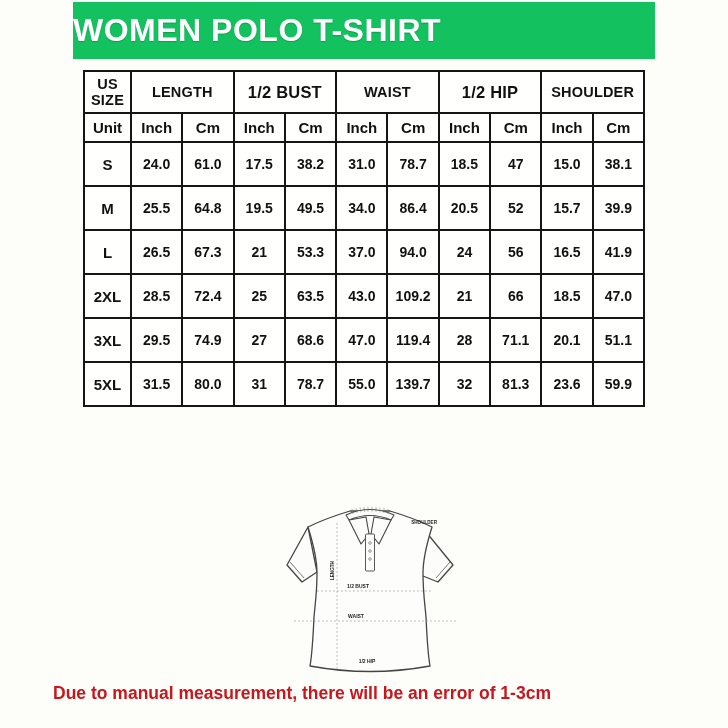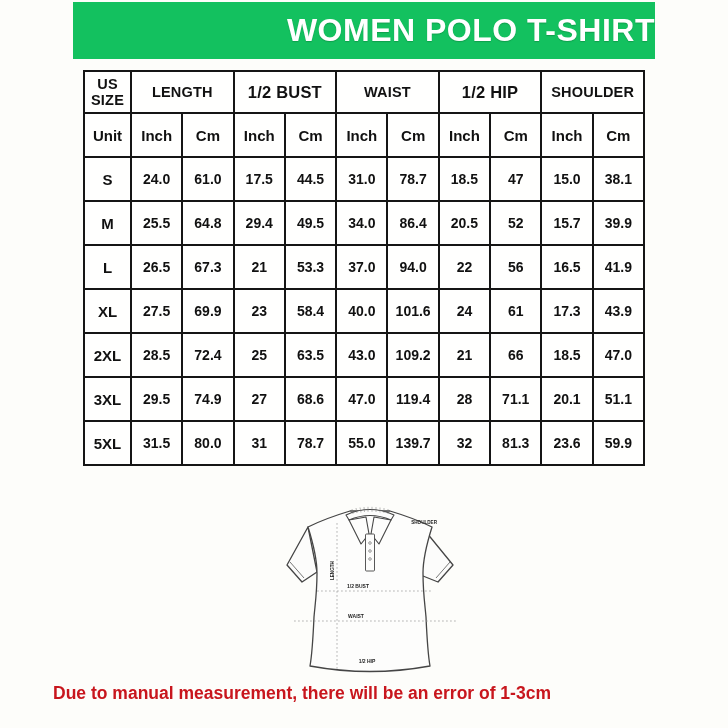--- a/index.html
+++ b/index.html
@@ -12,21 +12,21 @@
   html,body{margin:0;padding:0;background:#ffffff;}
   .page{
     position:relative;width:728px;height:728px;margin:0 auto;
     background:#fdfdfa;overflow:hidden;
     font-family:"Liberation Sans", sans-serif;color:#111;
   }
   
   .banner{
     position:absolute;left:73px;top:2px;width:582px;height:57px;
     background:var(--banner-bg);
-    display:flex;align-items:center;justify-content:flex-end;
+    display:flex;align-items:center;justify-content:flex-start;
   }
   .banner h1{
     margin:0;color:var(--banner-text);
     font-size:32px;font-weight:bold;letter-spacing:0.5px;
     text-shadow:0 1px 1px rgba(0,60,20,0.25);
     white-space:nowrap;
   }
   
   .table-wrap{position:absolute;left:83px;top:70px;}
   table.size-chart{
@@ -35,21 +35,21 @@
     padding-left:28px;
   }
   table.size-chart th,table.size-chart td{
     border:2px solid var(--border-color);
     padding:0;text-align:center;vertical-align:middle;
     font-weight:bold;color:#111;background:#fffffe;
   }
   tr.header-row{height:42px;}
   tr.header-row th{font-size:14.5px;letter-spacing:0.2px;}
   tr.header-row th.frac-label{font-size:16.5px;}
-  tr.unit-row{height:44px;}
+  tr.unit-row{height:29px;}
   tr.unit-row td{font-size:15px;}
   tr.data-row{height:44px;}
   tr.data-row td{font-size:14px;}
   tr.data-row td.size-cell{font-size:15px;}
   
   .diagram{position:absolute;left:280px;top:503px;width:190px;height:176px;}
   .diagram svg{display:block;}
   .diagram text{
     font-family:"Liberation Sans", sans-serif;
     font-weight:bold;fill:#1c1c1c;
@@ -107,66 +107,53 @@
             <td>Inch</td>
             <td>Cm</td>
             <td>Inch</td>
             <td>Cm</td>
           </tr>
           <tr class="data-row">
             <td class="size-cell">S</td>
             <td>24.0</td>
             <td>61.0</td>
             <td>17.5</td>
-            <td>44.5</td>
+            <td>38.2</td>
             <td>31.0</td>
             <td>78.7</td>
             <td>18.5</td>
             <td>47</td>
             <td>15.0</td>
             <td>38.1</td>
           </tr>
           <tr class="data-row">
             <td class="size-cell">M</td>
             <td>25.5</td>
             <td>64.8</td>
-            <td>29.4</td>
+            <td>19.5</td>
             <td>49.5</td>
             <td>34.0</td>
             <td>86.4</td>
             <td>20.5</td>
             <td>52</td>
             <td>15.7</td>
             <td>39.9</td>
           </tr>
           <tr class="data-row">
             <td class="size-cell">L</td>
             <td>26.5</td>
             <td>67.3</td>
             <td>21</td>
             <td>53.3</td>
             <td>37.0</td>
             <td>94.0</td>
-            <td>22</td>
+            <td>24</td>
             <td>56</td>
             <td>16.5</td>
             <td>41.9</td>
-          </tr>
-          <tr class="data-row">
-            <td class="size-cell">XL</td>
-            <td>27.5</td>
-            <td>69.9</td>
-            <td>23</td>
-            <td>58.4</td>
-            <td>40.0</td>
-            <td>101.6</td>
-            <td>24</td>
-            <td>61</td>
-            <td>17.3</td>
-            <td>43.9</td>
           </tr>
           <tr class="data-row">
             <td class="size-cell">2XL</td>
             <td>28.5</td>
             <td>72.4</td>
             <td>25</td>
             <td>63.5</td>
             <td>43.0</td>
             <td>109.2</td>
             <td>21</td>

